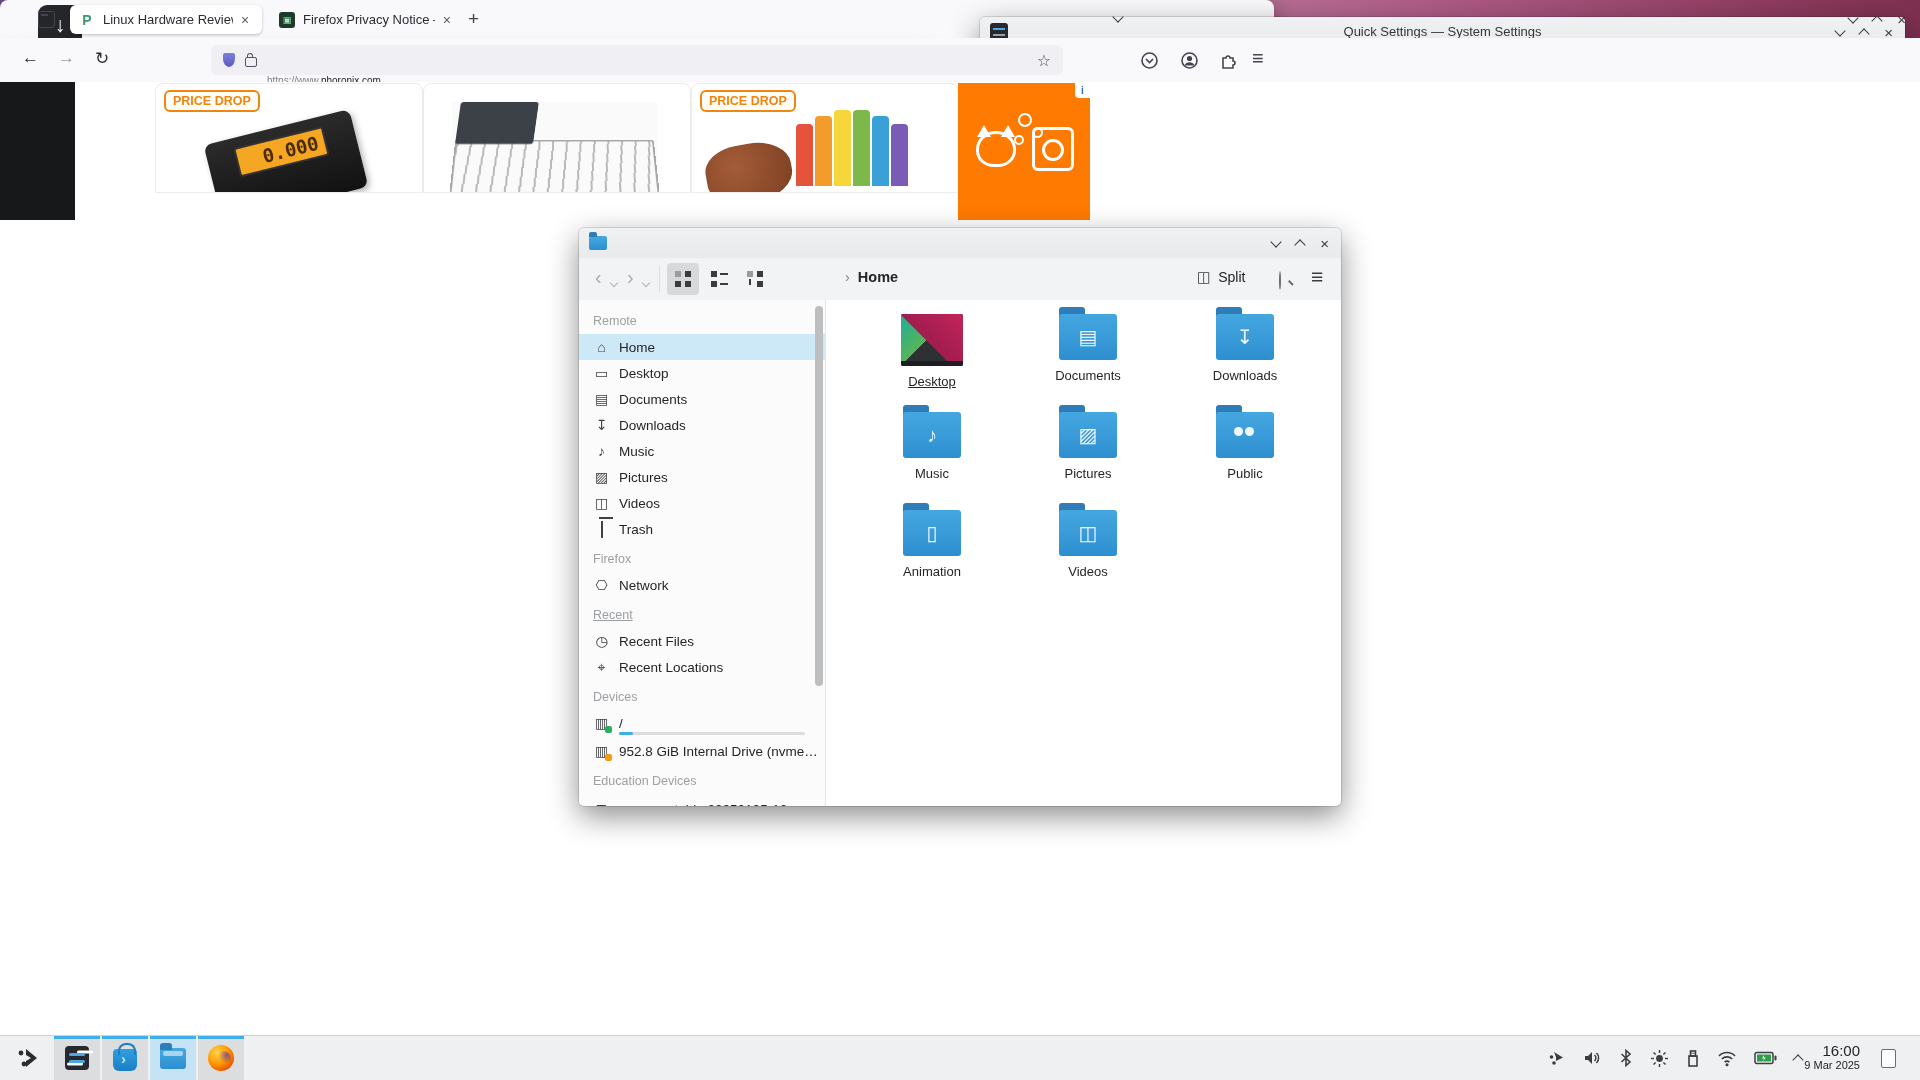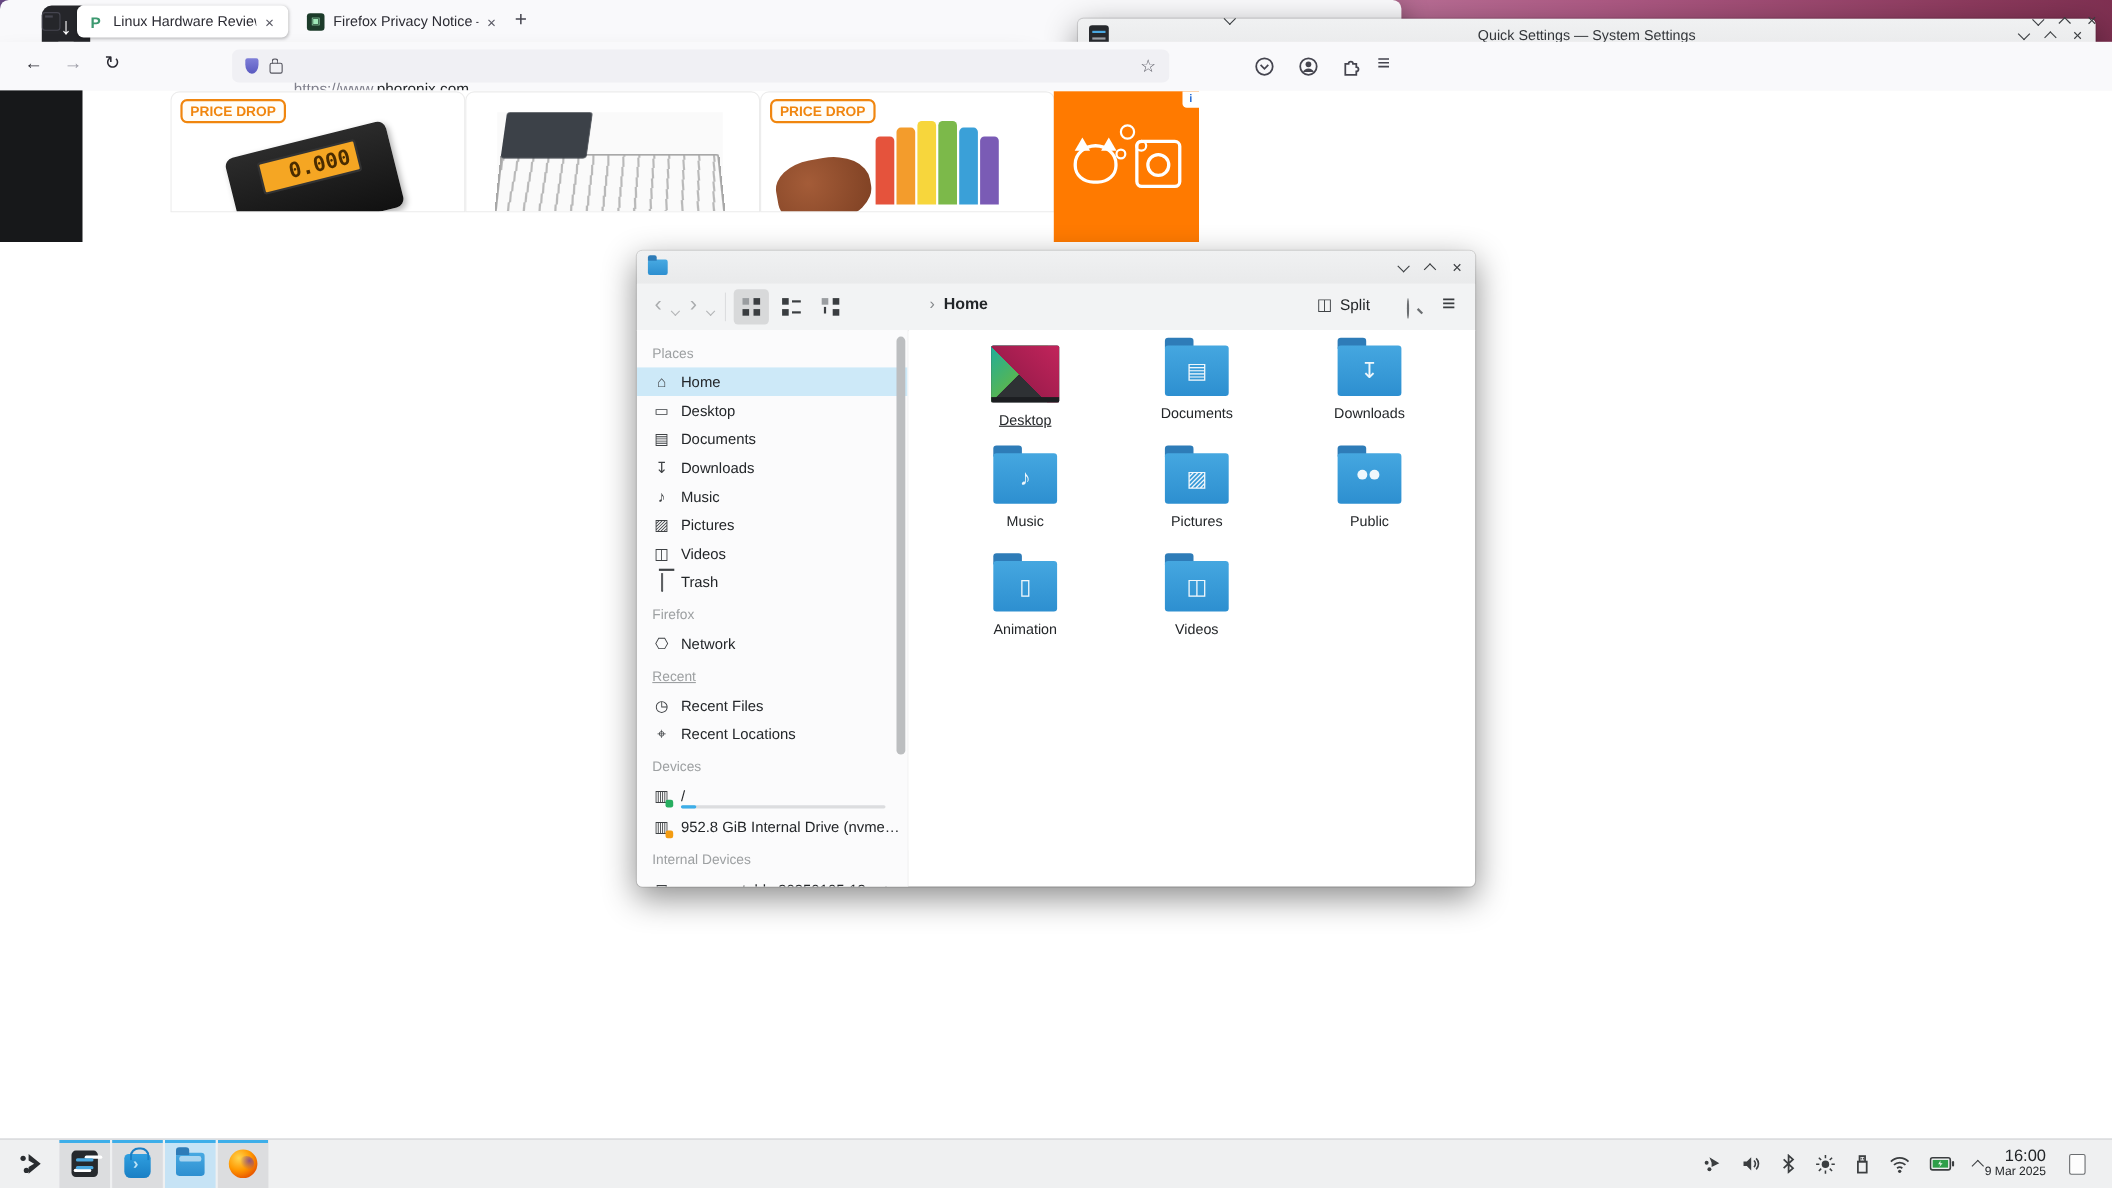--- a/index.html
+++ b/index.html
@@ -118,21 +118,21 @@
   .tab.active{background:#fff;border-radius:6px;box-shadow:0 1px 3px rgba(0,0,0,.25);}
   .tab .fav{width:16px;height:16px;flex:none;display:flex;align-items:center;justify-content:center;}
   .tab .ti{white-space:nowrap;overflow:hidden;}
   .tclose{color:#5b5b66;font-size:14px;flex:none;}
   .navbar{position:absolute;left:0;top:38px;right:0;height:44px;border-bottom:1px solid #e0e0e6;display:block;background:#f9f9fb;}
   .nbtn{position:absolute;top:10px;font-size:17px;color:#2b2b33;}
   .urlbar{position:absolute;left:211px;top:7px;width:852px;height:30px;background:#f0f0f4;border-radius:6px;display:flex;align-items:center;padding:0 12px;box-sizing:border-box;gap:10px;}
   .shield{width:12px;height:14px;background:linear-gradient(#7f7fd8,#5a5ac0);border-radius:2px 2px 50% 50%/2px 2px 60% 60%;flex:none;}
   .lock{width:10px;height:8px;border:1.5px solid #55555f;border-radius:2px;position:relative;margin-top:4px;flex:none;}
   .lock::before{content:"";position:absolute;left:1px;top:-5px;width:4px;height:4px;border:1.5px solid #55555f;border-bottom:none;border-radius:4px 4px 0 0;}
-  .urltext{font-size:14px;white-space:nowrap;margin-top:40px;}
+  .urltext{font-size:10px;white-space:nowrap;margin-top:40px;}
   .urltext .dim{color:#80808c;}
   .ffcontent{position:absolute;left:0;top:82px;right:0;bottom:0;background:#fff;overflow:hidden;}
   .adslot{position:absolute;top:1px;height:110px;background:#fff;border:1px solid #ececec;border-radius:8px 8px 0 0;box-sizing:border-box;overflow:hidden;}
   .pricedrop{position:absolute;left:8px;top:6px;padding:2px 7px;border:2px solid #f0860f;color:#f0860f;font-weight:bold;font-size:12.5px;border-radius:6px;background:#fffdf8;z-index:2;}
   .scaleimg{position:absolute;left:55px;top:42px;width:150px;height:80px;background:linear-gradient(#2b2b2b,#111);border-radius:8px;transform:rotate(-14deg);box-shadow:2px 3px 6px rgba(0,0,0,.3);}
   .scaleimg .lcd{position:absolute;left:28px;top:10px;width:92px;height:30px;background:#f5a623;border-radius:3px;border:2px solid #333;
       font-family:"DejaVu Sans Mono",monospace;font-size:19px;font-weight:bold;color:#4a2c00;text-align:right;padding-right:6px;box-sizing:border-box;line-height:26px;}
   .rackimg{position:absolute;left:28px;top:18px;width:205px;height:105px;background:#fafafa;}
   .rackimg .wires{position:absolute;left:0;right:0;top:36px;bottom:6px;background:repeating-linear-gradient(96deg,#b9b9b9 0 2px,transparent 2px 14px);border:2px solid #a8a8a8;border-radius:3px;transform:perspective(200px) rotateX(12deg);}
   .rackimg .box{position:absolute;left:6px;top:0px;width:78px;height:42px;background:#3c4148;border-radius:3px;transform:skewX(-8deg);}
@@ -550,21 +550,21 @@
         <b>Home</b>
       </div>
       <div class="a" style="left:618px;top:10px;display:flex;align-items:center;gap:7px;font-size:14px;">
         <span class="g" style="font-size:15px;">◫</span>
         <span>Split</span>
       </div>
       <span class="mag a" style="left:700px;top:14px;width:12px;height:12px;border-width:1.8px;"></span>
       <span class="a" style="left:732px;top:7px;font-size:21px;color:#3a3d40;">≡</span>
     </div>
     <div class="places">
-      <div class="phdr" style="top:14px;">Places</div>
+      <div class="phdr" style="top:14px;">Remote</div>
       <div class="prow sel" style="top:34px;">
           <span class="g">⌂</span>
           <span>Home</span>
         </div>
       <div class="prow" style="top:60px;">
           <span class="g">▭</span>
           <span>Desktop</span>
         </div>
       <div class="prow" style="top:86px;">
           <span class="g">▤</span>
@@ -609,21 +609,21 @@
         <span class="g"><span>▥</span><span class="emblem" style="background:#27ae60;"></span></span>
         <span>/</span>
       </div>
       <div class="capbar" style="left:40px;top:432px;width:186px;">
           <i></i>
         </div>
       <div class="prow" style="top:438px;">
         <span class="g"><span>▥</span><span class="emblem" style="background:#f39c12;"></span></span>
         <span style="white-space:nowrap;overflow:hidden;max-width:205px;">952.8 GiB Internal Drive (nvme…</span>
       </div>
-      <div class="phdr" style="top:474px;">Internal Devices</div>
+      <div class="phdr" style="top:474px;">Education Devices</div>
       <div class="prow" style="top:496px;">
         <span class="g">⊟</span>
         <span style="white-space:nowrap;overflow:hidden;max-width:170px;">neon unstable 20250105-12…</span>
         <span style="position:absolute;right:14px;font-size:11px;color:#3f4245;">▲</span>
       </div>
       <div class="pscroll" style="left:236px;top:6px;height:380px;"></div>
     </div>
 
     <div class="a" style="left:247px;top:72px;right:0;bottom:33px;background:#fff;">
       <div class="gridcell" style="left:51px;top:14px;">

